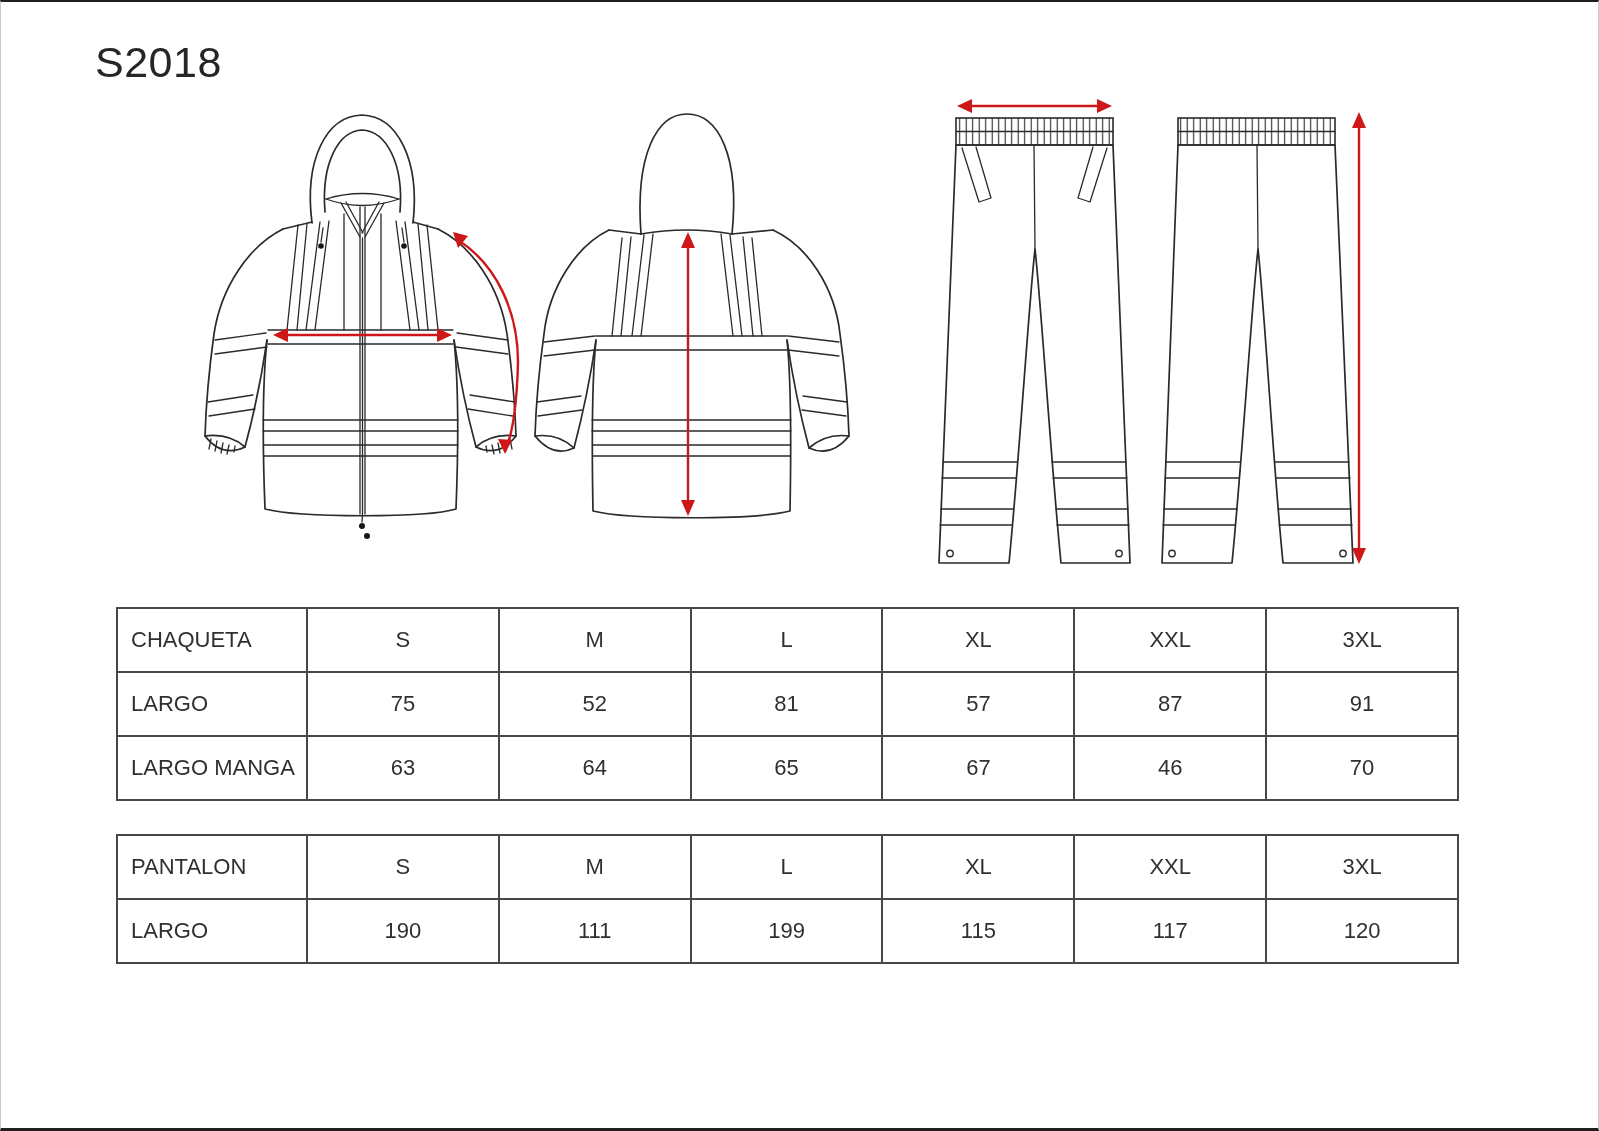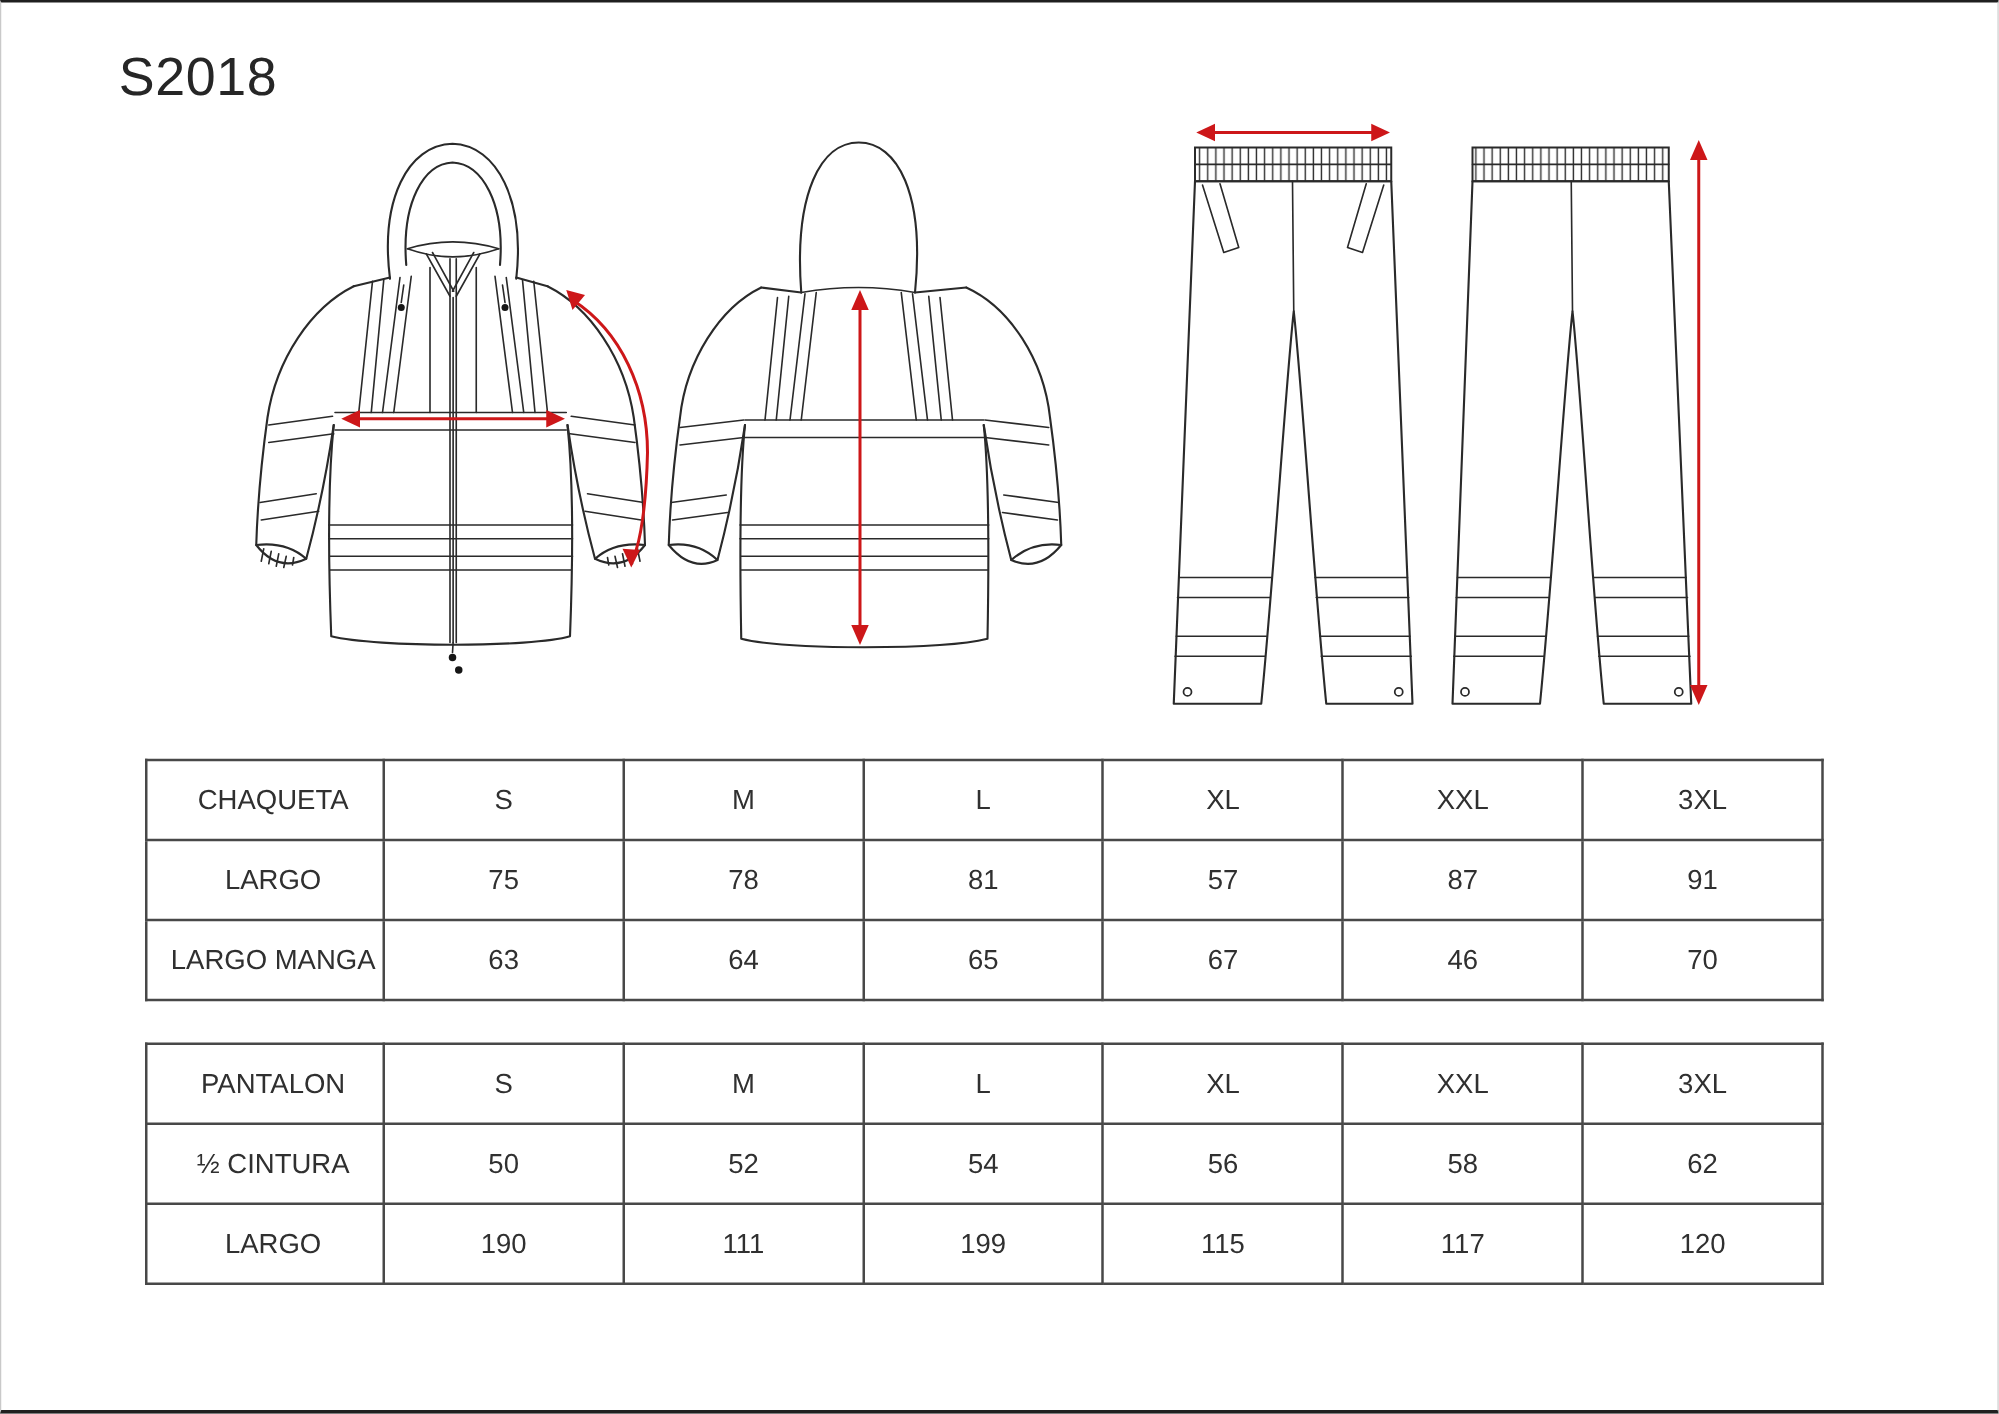--- a/index.html
+++ b/index.html
@@ -41,21 +41,21 @@
     height:62px;
     font-size:22px;
     color:#303030;
     text-align:center;
     vertical-align:middle;
     padding:0;
     overflow:hidden;
     white-space:nowrap;
   }
   .sheet-table td.lbl{
-    text-align:center;
+    text-align:left;
     padding-left:13px;
   }
   .sheet-table col.c0{width:190px;}
 </style>
 </head>
 <body>
 
 <div class="page">
 
   <div class="title">S2018</div>
@@ -222,21 +222,21 @@
         <td>S</td>
         <td>M</td>
         <td>L</td>
         <td>XL</td>
         <td>XXL</td>
         <td>3XL</td>
       </tr>
       <tr>
         <td class="lbl">LARGO</td>
         <td>75</td>
-        <td>78</td>
+        <td>52</td>
         <td>81</td>
         <td>57</td>
         <td>87</td>
         <td>91</td>
       </tr>
       <tr>
         <td class="lbl">LARGO MANGA</td>
         <td>63</td>
         <td>64</td>
         <td>65</td>
@@ -261,29 +261,20 @@
       <tr>
         <td class="lbl">PANTALON</td>
         <td>S</td>
         <td>M</td>
         <td>L</td>
         <td>XL</td>
         <td>XXL</td>
         <td>3XL</td>
       </tr>
       <tr>
-        <td class="lbl">½ CINTURA</td>
-        <td>50</td>
-        <td>52</td>
-        <td>54</td>
-        <td>56</td>
-        <td>58</td>
-        <td>62</td>
-      </tr>
-      <tr>
         <td class="lbl">LARGO</td>
         <td>190</td>
         <td>111</td>
         <td>199</td>
         <td>115</td>
         <td>117</td>
         <td>120</td>
       </tr>
     </tbody>
   </table>

